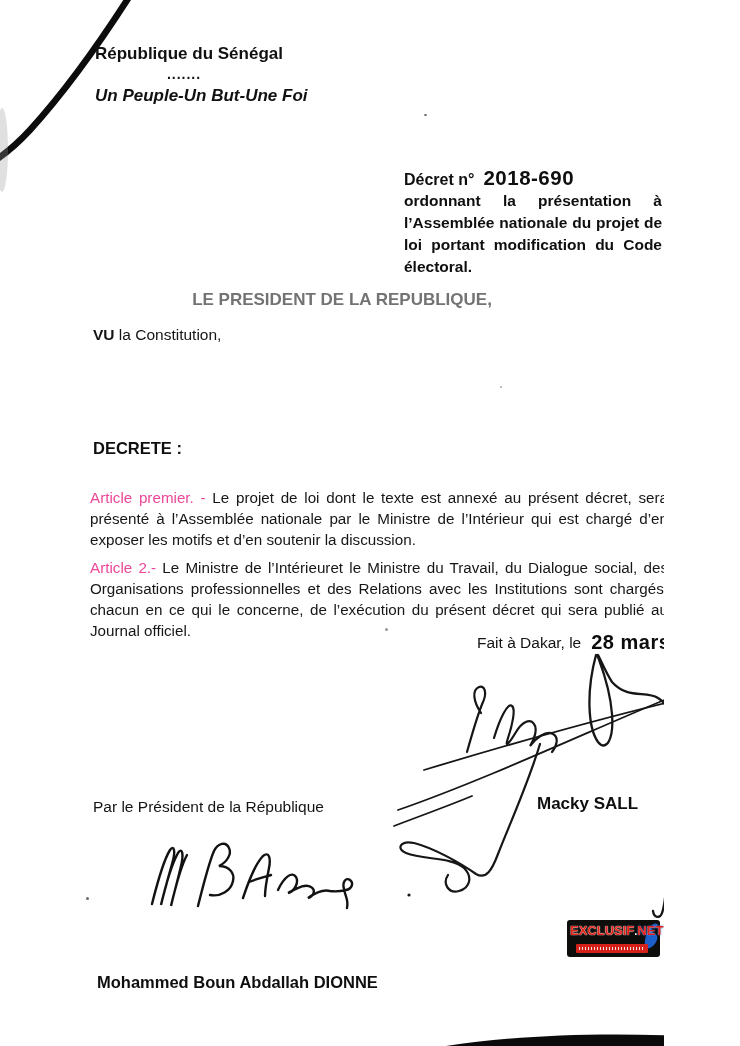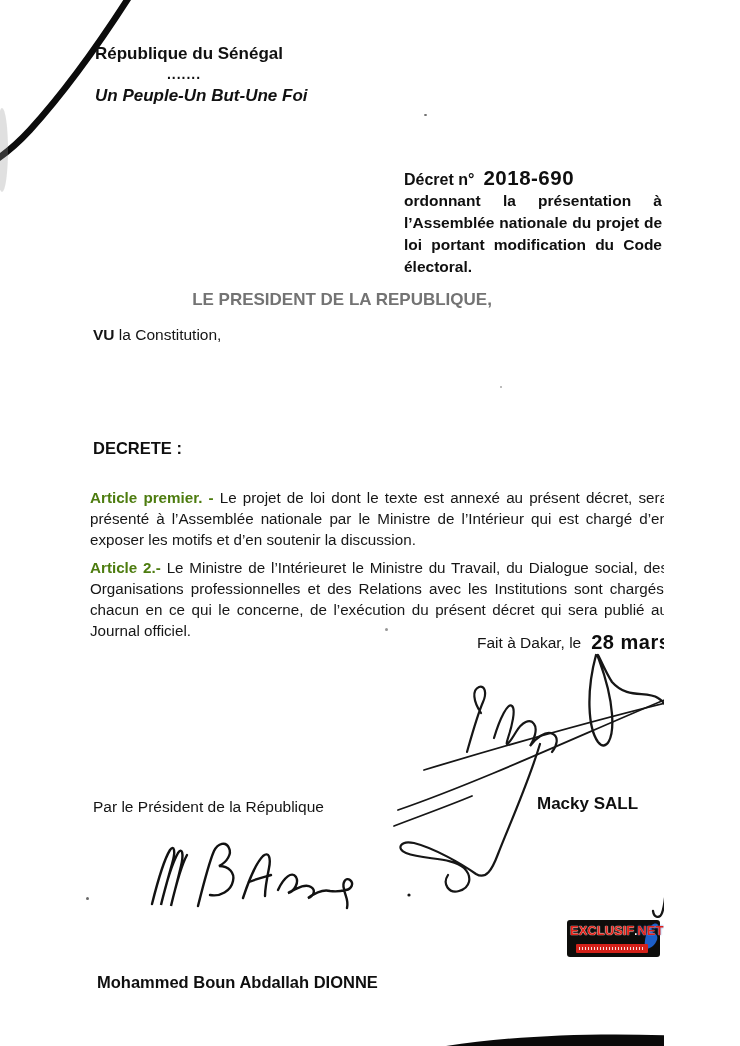--- a/index.html
+++ b/index.html
@@ -29,21 +29,21 @@
     left:20px; right:0; top:290px; text-align:center;
     font-size:17px; font-weight:bold; color:#737373;
   }
 
   .vu-line { left:93px; top:326px; font-size:15.5px; }
   .vu-line b { font-weight:bold; }
 
   .decrete-heading { left:93px; top:428px; font-size:16.5px; font-weight:bold; color:#0f0f0f;margin-top:11px; }
 
   .article { left:90px; width:578px; font-size:15.2px; line-height:21px; text-align:justify; color:#161616; }
-  .article b { font-weight:bold; color:#4d7c0f; }
+  .article b { font-weight:normal; color:#ec4899; }
   .article-1 { top:472px; }
   .article-2 { top:542px; }
 
   .date-line { left:477px; top:630px; white-space:nowrap; }
   .date-label { font-size:15.5px; }
   .date-value { font-size:20px; font-weight:bold; letter-spacing:0.5px; margin-left:10px; position:relative; top:1px; color:#0d0d0d; }
 
   .president-name { left:537px; top:794px; font-size:17px; font-weight:bold; color:#0f0f0f; }
 
   .countersign { left:93px; top:796px; font-size:15.5px; line-height:22px; }

